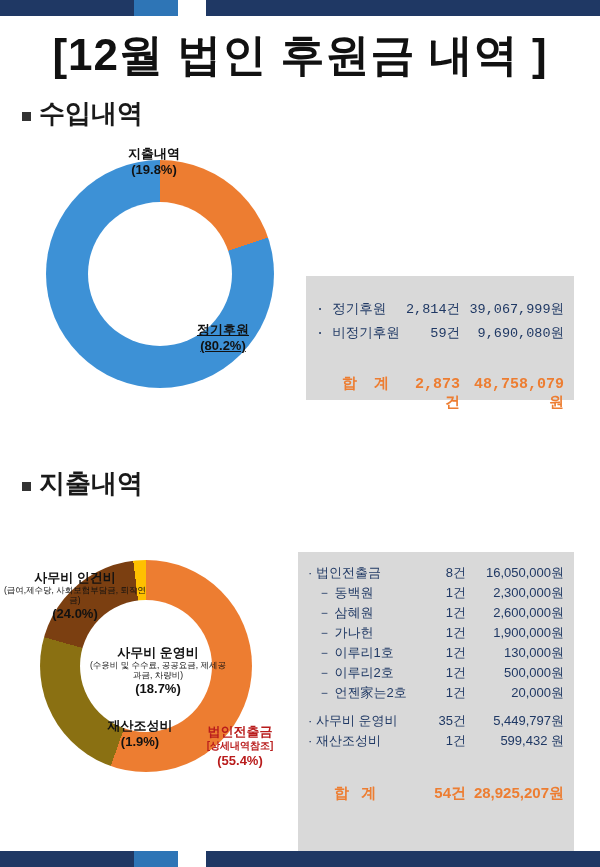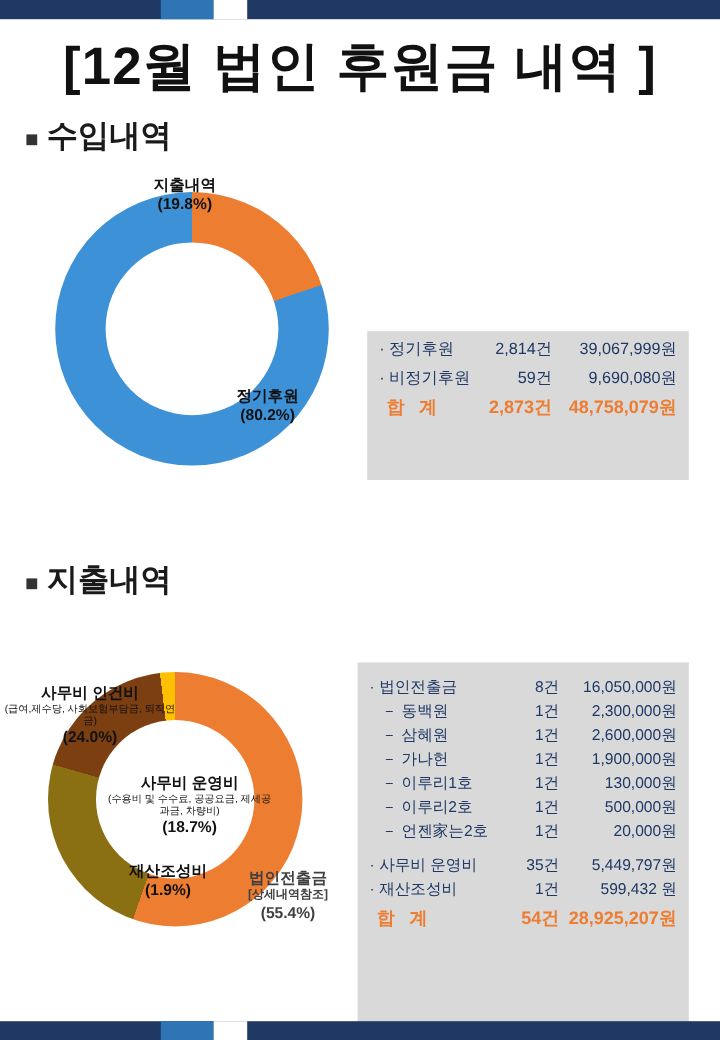--- a/index.html
+++ b/index.html
@@ -108,40 +108,41 @@
   .dlabel .pct { font-weight: bold; }
   .dlabel .sub {
     display: block;
     font-size: 8.5px;
     font-weight: normal;
     line-height: 1.15;
   }
 
   
   #lbl-irregular { top: 146px; left: 74px; width: 160px; }
-  #lbl-regular  { top: 322px; left: 148px; width: 150px; }
+  #lbl-regular  { top: 322px; left: 148px; width: 150px; text-decoration: underline; }
 
   
   #lbl-personnel { top: 570px; left: 0px; width: 150px; color:#111; }
   #lbl-operating { top: 645px; left: 88px; width: 140px; }
   #lbl-property  { top: 718px; left: 80px; width: 120px; }
-  #lbl-corp      { top: 724px; left: 175px; width: 130px; color: #404040; }
+  #lbl-corp      { top: 724px; left: 175px; width: 130px; color: #b91c1c; }
   #lbl-corp .ref { display:block; font-size: 10px; font-weight: bold;}
 
   
   .tbl {
     position: absolute;
     background: #d9d9d9;
     color: #1f3864;
     font-size: 13.5px;
   }
   #income-table {
     top: 276px; left: 306px; width: 268px; height: 124px;
-    padding: 6px 10px 0 10px;
+    padding: 24px 10px 0 10px;
     box-sizing: border-box;
+    font-family: Liberation Mono, monospace;
   }
   #expense-table {
     top: 552px; left: 298px; width: 276px; height: 320px;
     padding: 12px 10px 0 10px;
     box-sizing: border-box;
   }
   .row {
     display: flex;
     align-items: baseline;
     margin-bottom: 6px;
@@ -154,23 +155,23 @@
   #expense-table .row { margin-bottom: 2px; font-size: 13px; }
   .sub-row .nm { padding-left: 10px; }
   .total {
     display: flex;
     align-items: baseline;
     color: #ed7d31;
     font-weight: bold;
     font-size: 15px;
     margin-top: 6px;
   }
-  .total .nm { flex: 1 1 auto; letter-spacing: 4px; padding-left: 6px;}
+  .total .nm { flex: 1 1 auto; letter-spacing: 4px; padding-left: 6px; margin-left: 20px;}
   .total .ct { width: 56px; text-align: right; }
-  .total .amt { width: 104px; text-align: right; }
+  .total .amt { width: 104px; text-align: right; margin-top: 28px; }
   #expense-table .total .ct { width: 42px; }
   #expense-table .total .amt { width: 98px; }
   .gap { height: 8px; }
 </style>
 </head>
 <body>
 
 <div class="top-bar">
   <div class="bar-accent"></div>
   <div class="bar-accent2"></div>

